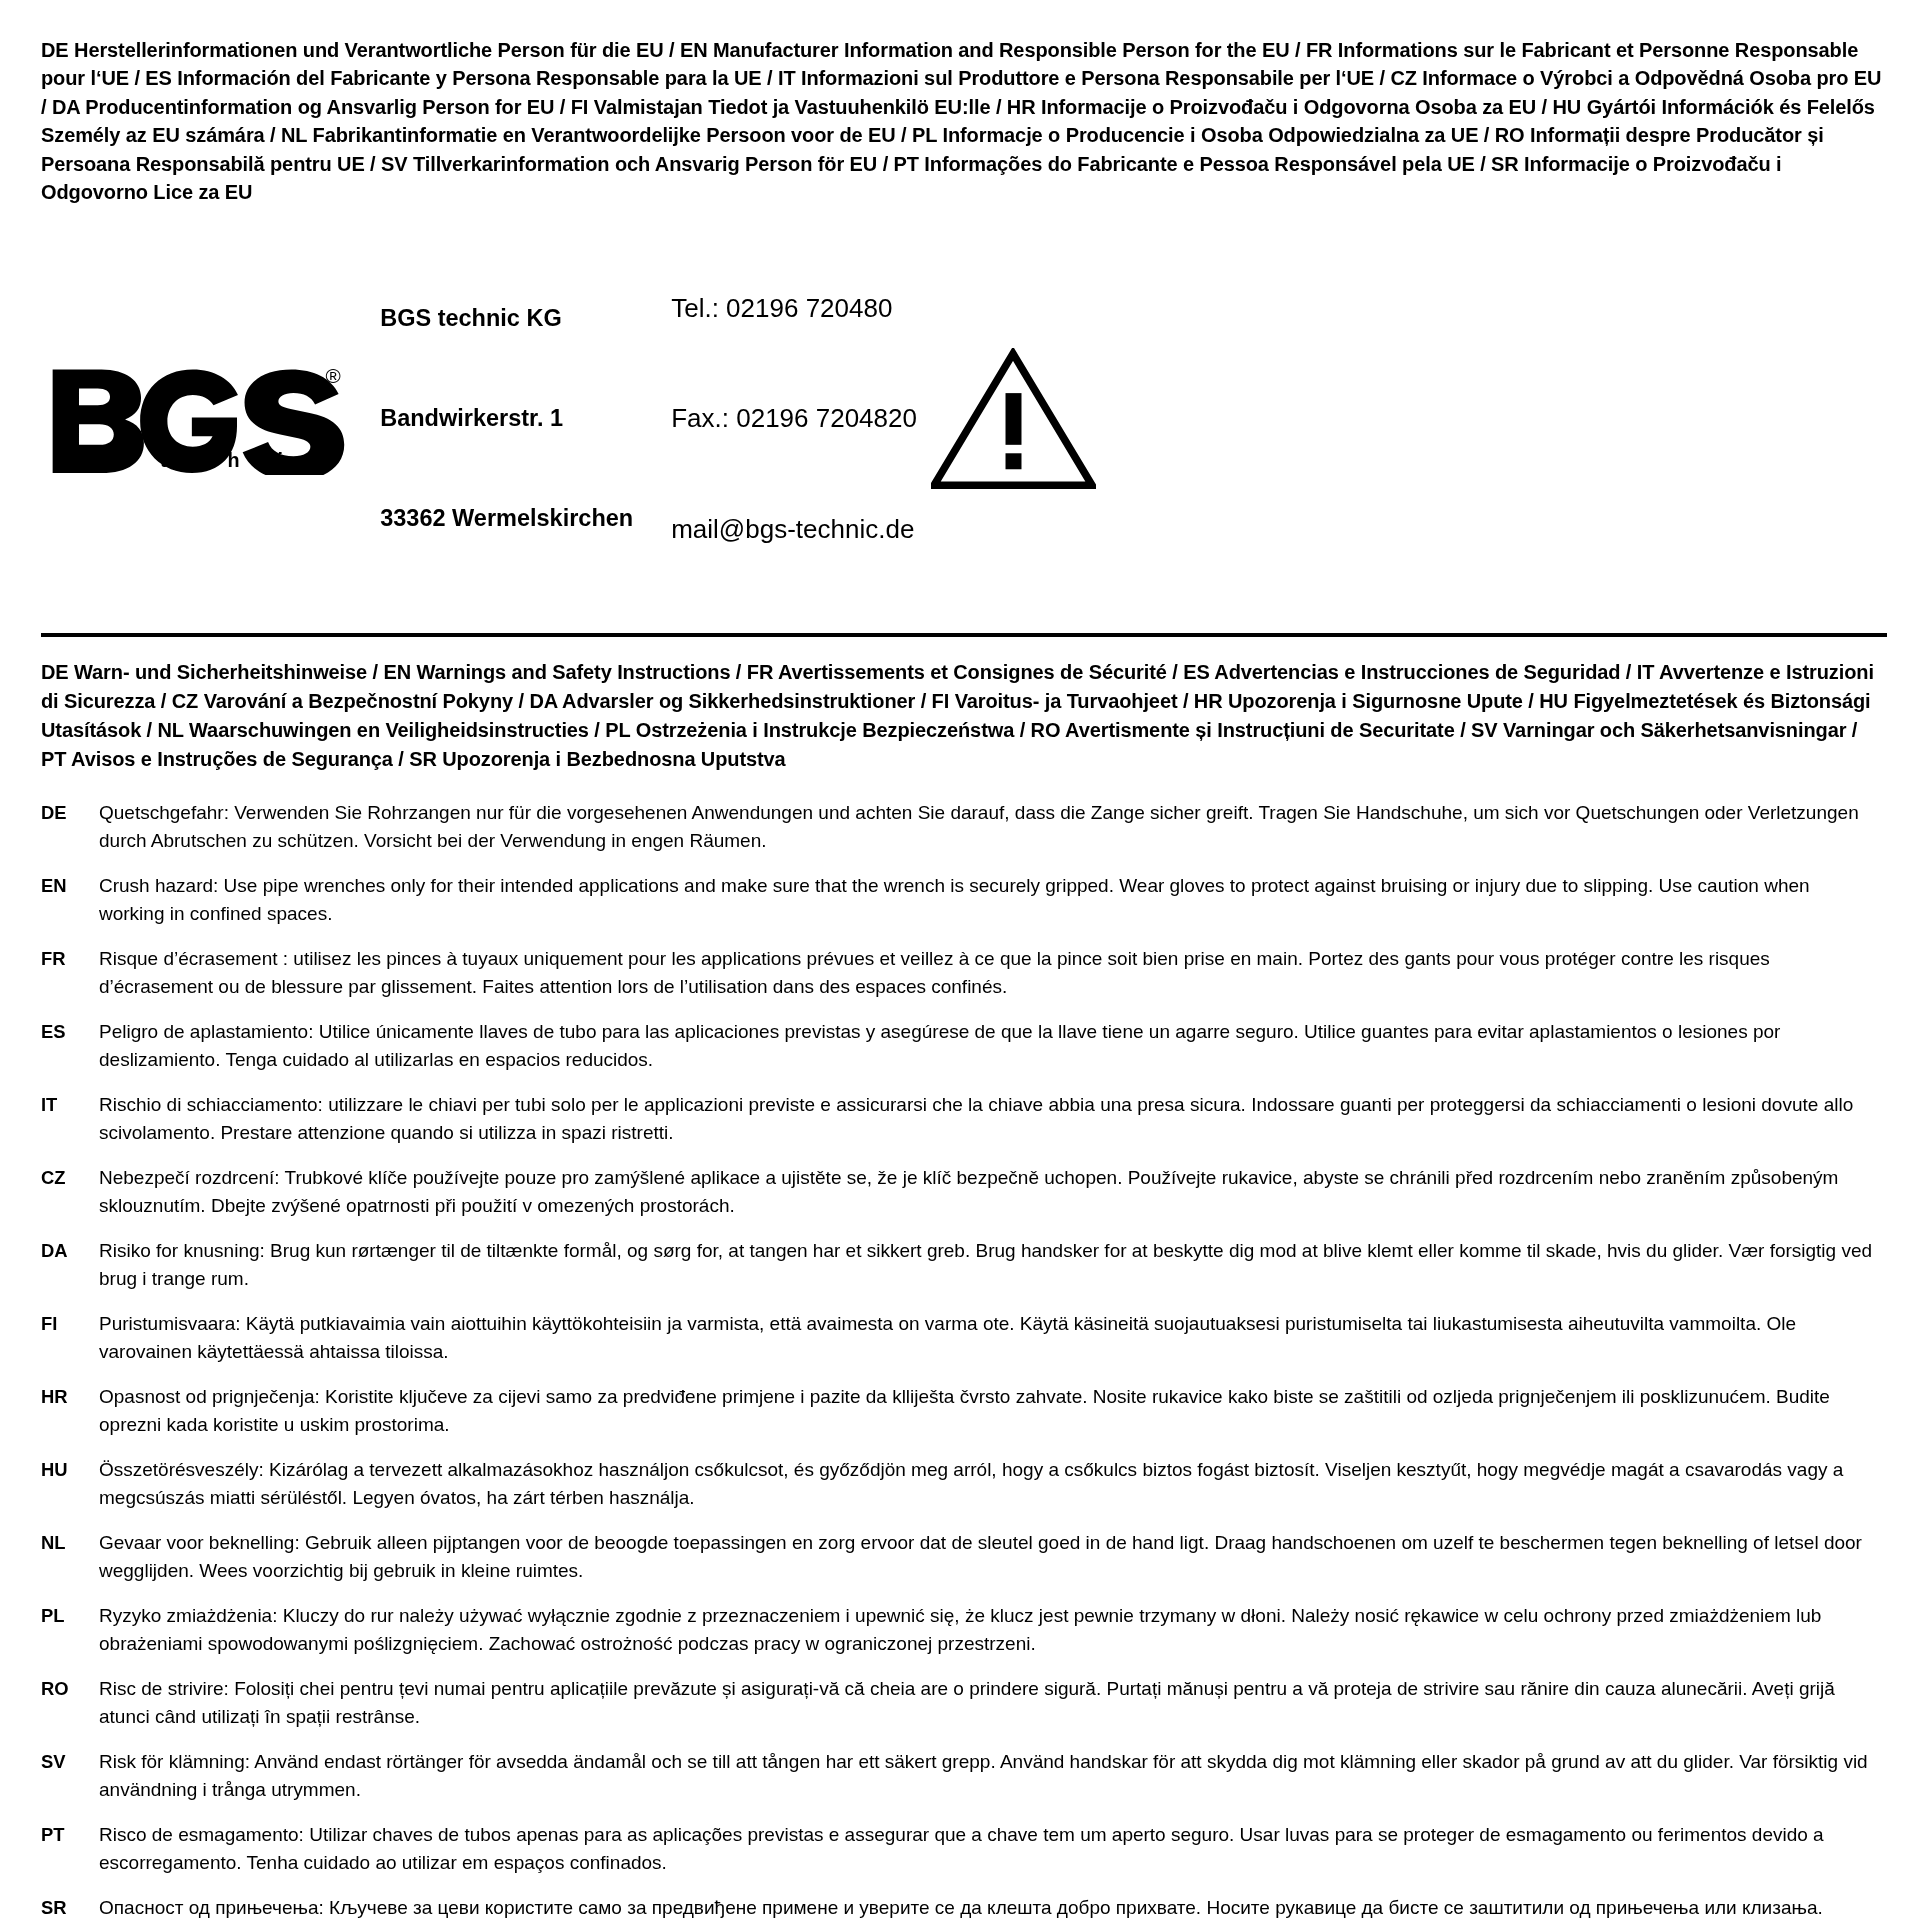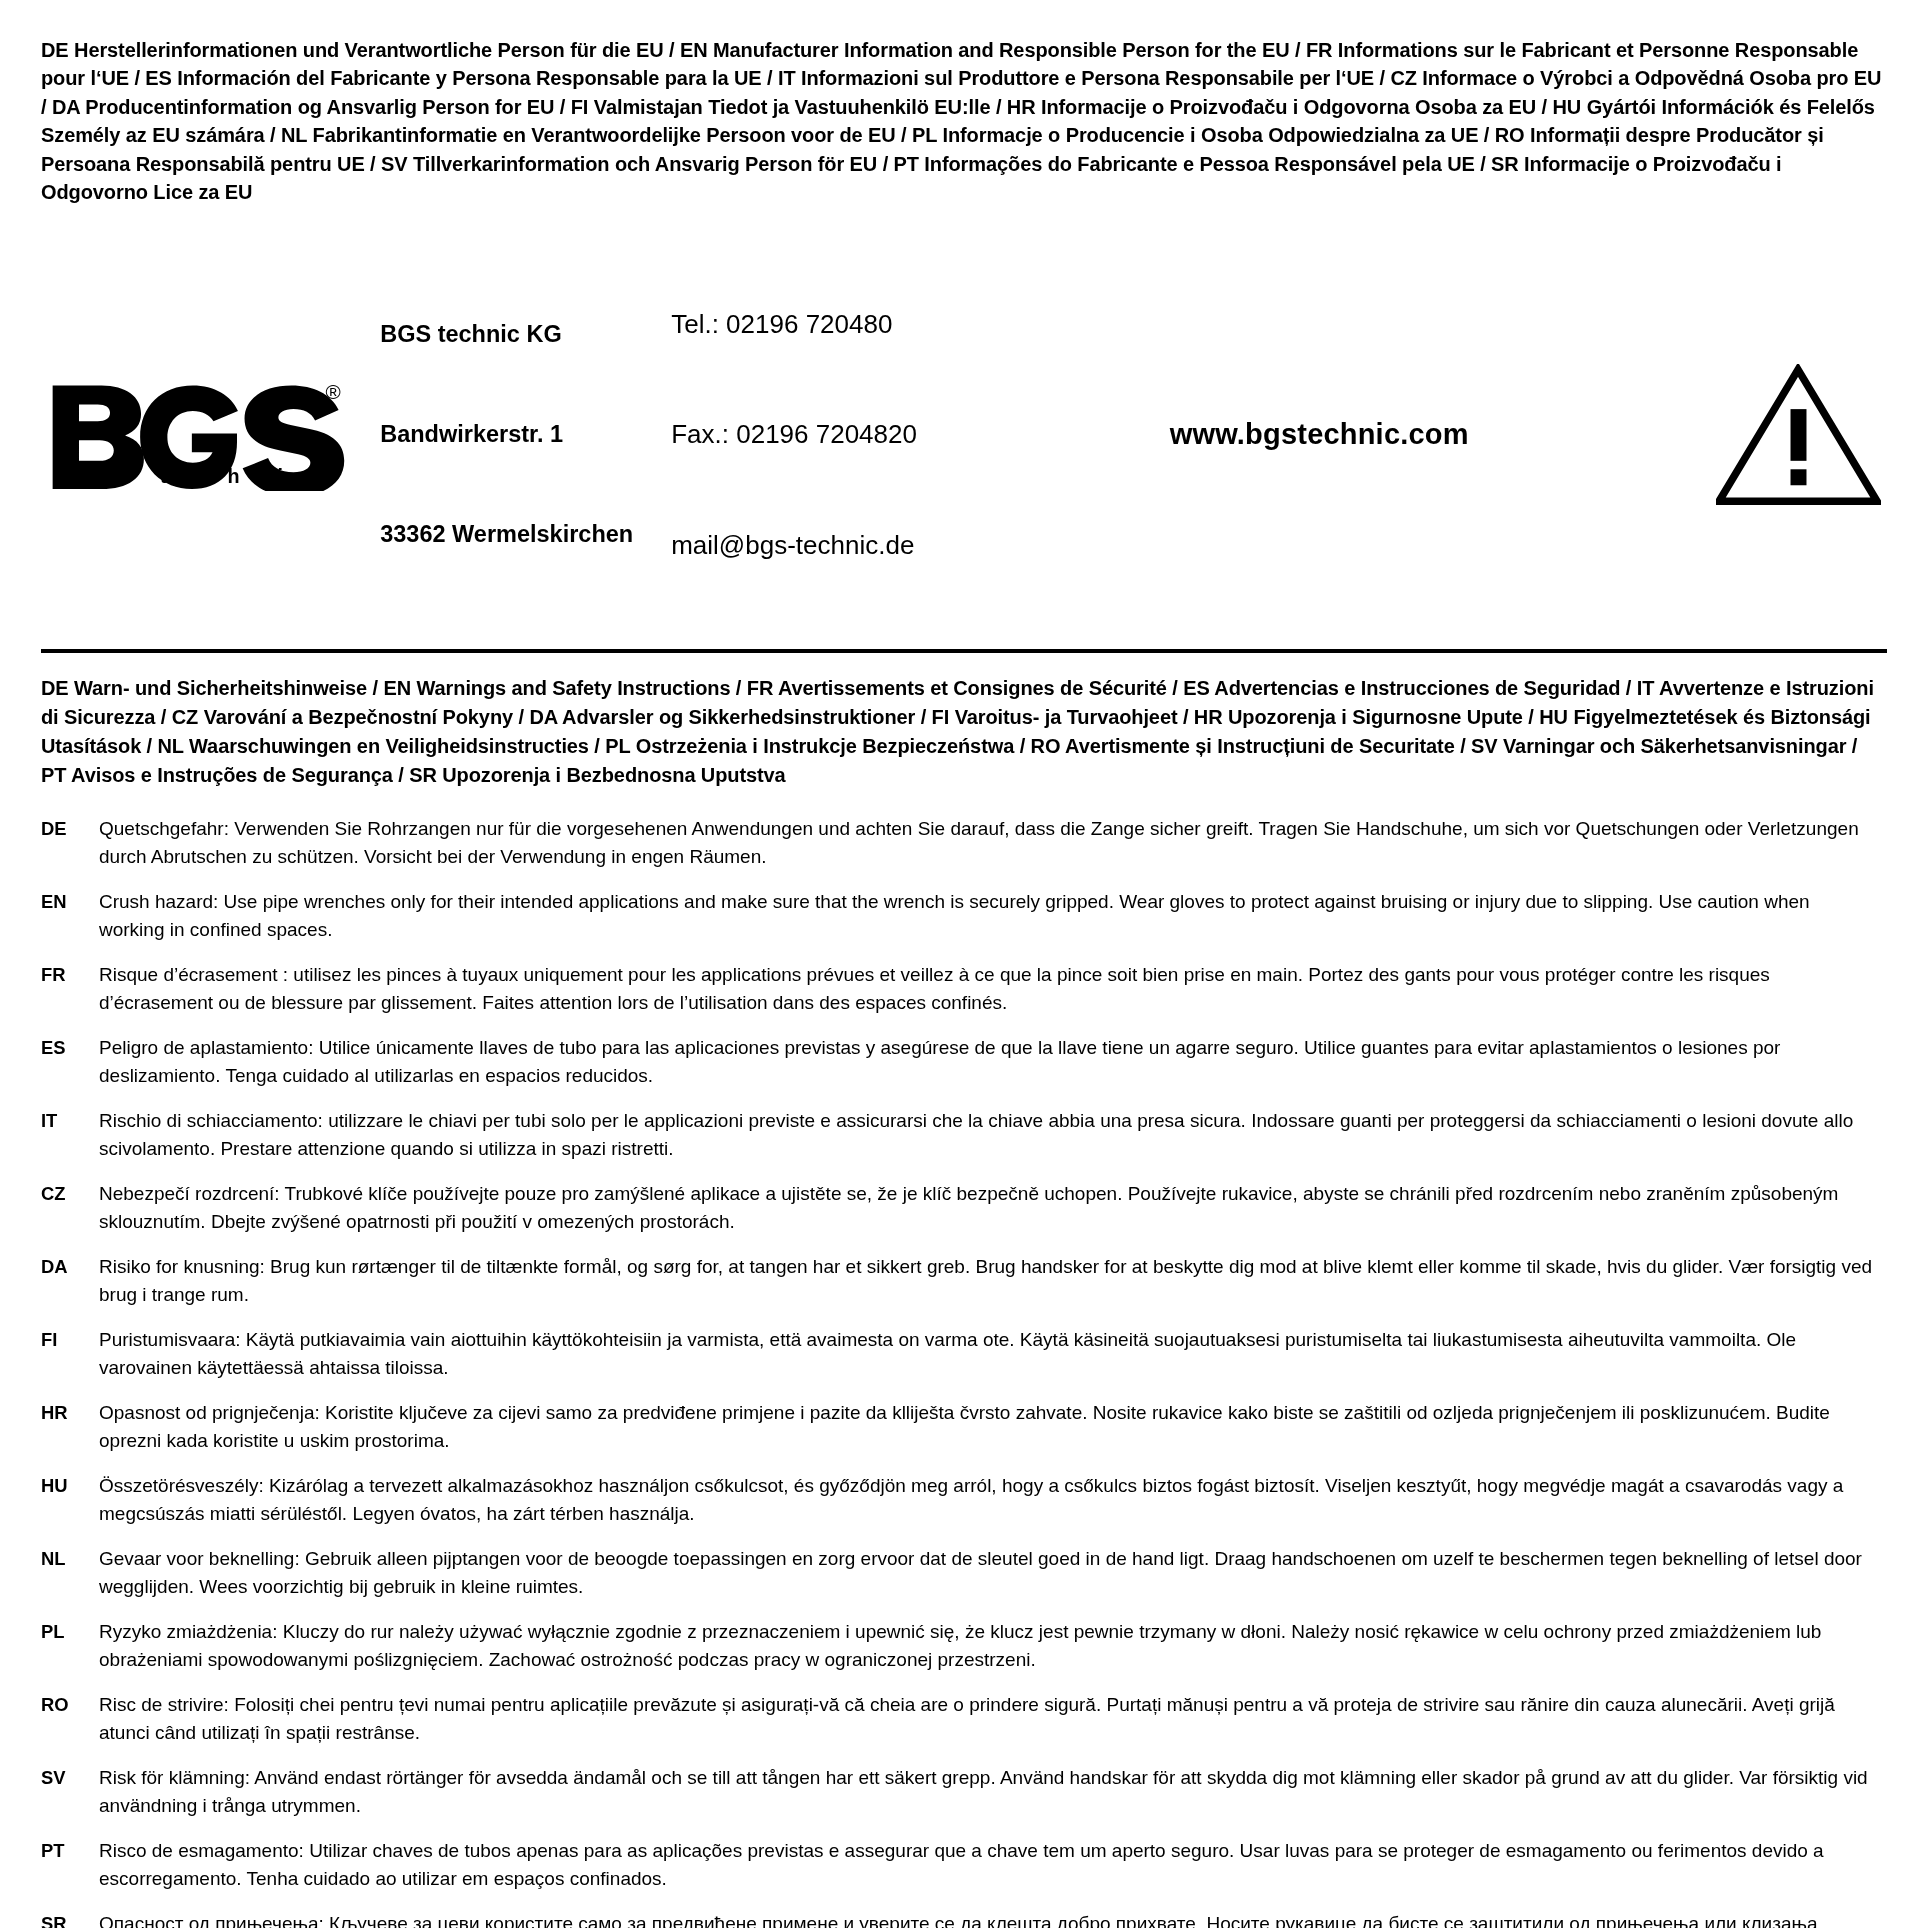--- a/index.html
+++ b/index.html
@@ -19,21 +19,21 @@
     box-sizing: border-box;
     padding: 36px 41px 38px 41px;
   }
 
   
   .header-langs {
     font-size: 20px;
     font-weight: bold;
     line-height: 1.42;
     letter-spacing: -0.1px;
-    margin: 0 0 20px 0;
+    margin: 0 0 4px 0;
   }
 
   
   .company-block {
     display: flex;
     align-items: center;
     padding: 5.6px 0 11.3px 0;
     border-bottom: 4.7px solid #000;
     margin-bottom: 21px;
   }
@@ -140,21 +140,20 @@
       <div>Bandwirkerstr. 1</div>
       <div>33362 Wermelskirchen</div>
     </div>
 
     <div class="contact">
       <div>Tel.: 02196 720480</div>
       <div>Fax.: 02196 7204820</div>
       <div>mail@bgs-technic.de</div>
     </div>
 
-    <div class="website">www.bgstechnic.com</div>
 
     <div class="warn-triangle">
       <svg width="165" height="141" viewBox="0 0 175 150" aria-hidden="true">
         <polygon points="87,6 171,146 3,146" fill="none" stroke="#000" stroke-width="8" stroke-linejoin="miter"></polygon>
         <rect x="79" y="48" width="17" height="55" fill="#000"></rect>
         <rect x="79" y="112" width="17" height="17" fill="#000"></rect>
       </svg>
     </div>
   </div>
 

